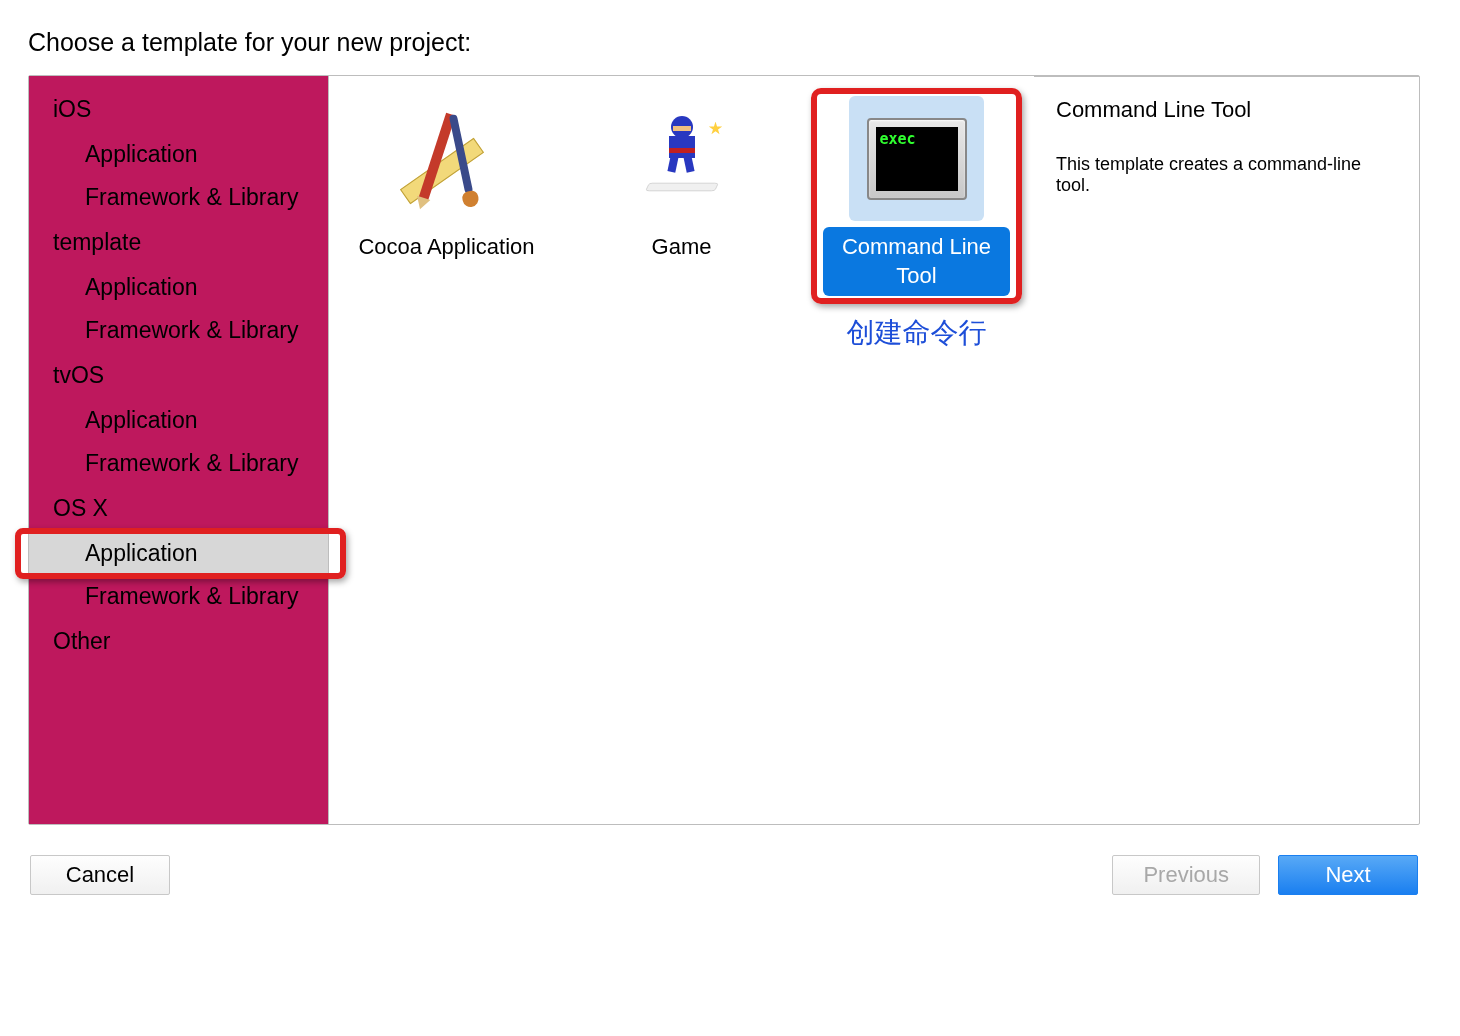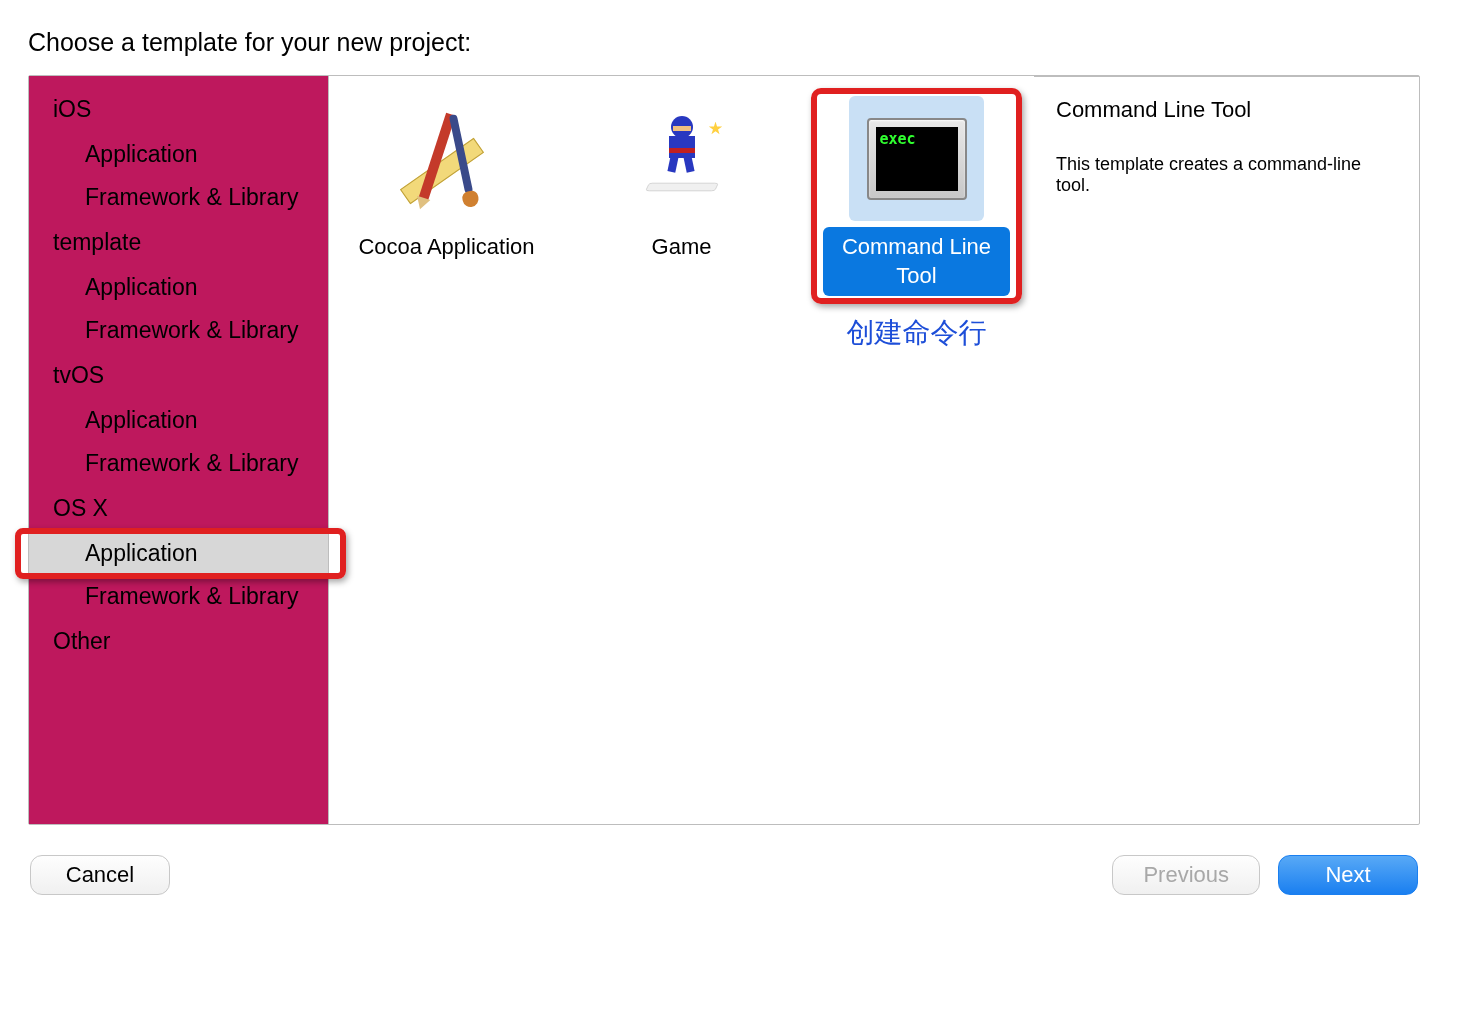--- a/index.html
+++ b/index.html
@@ -119,21 +119,21 @@
     }
     .buttons {
       display: flex;
       justify-content: space-between;
       margin-top: 30px;
       padding: 0 2px;
     }
     .btn {
       font-size: 22px;
       padding: 6px 30px;
-      border-radius: 12px;
+      border-radius: 2px;
       border: 1px solid #c8c8c8;
       background: linear-gradient(#fefefe, #f0f0f0);
       cursor: default;
       min-width: 140px;
     }
     .btn.primary {
       background: linear-gradient(#58a9f6, #1a7ff0);
       color: #fff;
       border: 1px solid #1a7ff0;
     }

